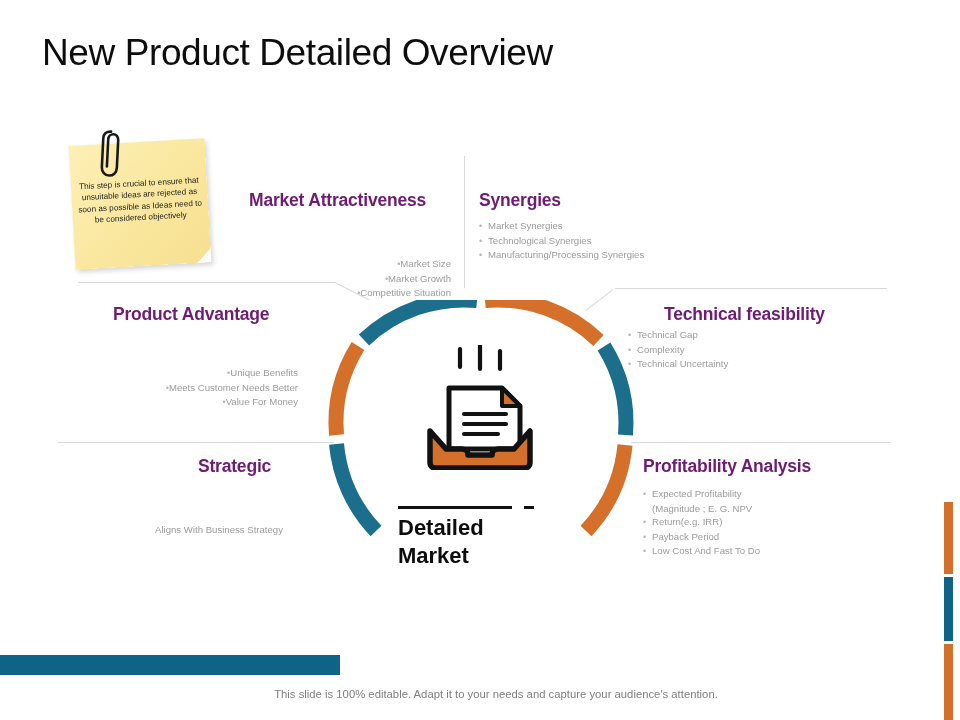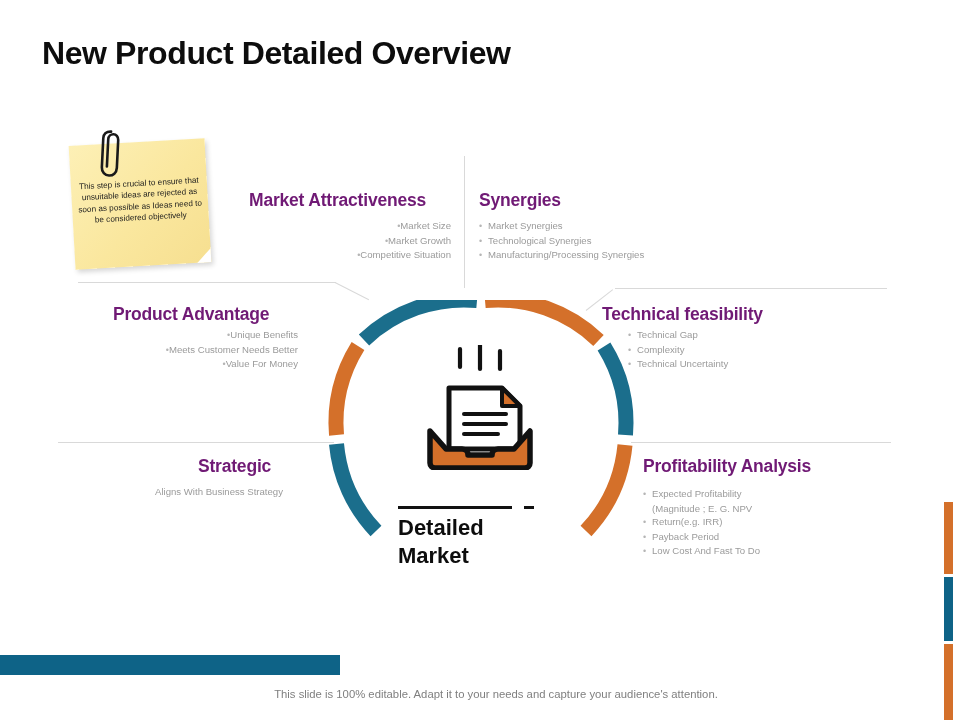--- a/index.html
+++ b/index.html
@@ -17,22 +17,22 @@
     height: 720px;
     background: #ffffff;
     overflow: hidden;
   }
 
   
   .slide-title {
     position: absolute;
     left: 42px;
     top: 33px;
-    font-size: 32px;
-    font-weight: bold;
+    font-size: 37px;
+    font-weight: normal;
     color: #0d0d0d;
     letter-spacing: -0.4px;
     line-height: 40px;
     white-space: nowrap;
   }
 
   
   .sticky-wrap {
     position: absolute;
     left: 72px;
@@ -154,20 +154,21 @@
     list-style: none;
     margin: 0;
     padding: 0;
   }
   .blk-list li {
     position: relative;
     white-space: nowrap;
   }
   .blk-list.right-align {
     text-align: right;
+    margin-top: 38px;
   }
   .blk-list.right-align li {
     padding-right: 0;
   }
   .blk-list.right-align li::after {
     content: "";
   }
   .bullet-l {
     display: inline-block;
     width: 9px;
@@ -283,21 +284,21 @@
     <li><span class="bullet-l">•</span><span>Manufacturing/Processing Synergies</span></li>
   </ul>
 
   <div class="blk-head" style="left:113px; top:304px;">Product Advantage</div>
   <ul class="blk-list right-align" style="left:36px; top:328px; width:262px;">
     <li><span class="bullet-l">•</span><span>Unique Benefits</span></li>
     <li><span class="bullet-l">•</span><span>Meets Customer Needs Better</span></li>
     <li><span class="bullet-l">•</span><span>Value For Money</span></li>
   </ul>
 
-  <div class="blk-head" style="left:602px; top:304px;">Technical feasibility</div>
+  <div class="blk-head" style="left:664px; top:304px;">Technical feasibility</div>
   <ul class="blk-list" style="left:628px; top:328px;">
     <li><span class="bullet-l">•</span><span>Technical Gap</span></li>
     <li><span class="bullet-l">•</span><span>Complexity</span></li>
     <li><span class="bullet-l">•</span><span>Technical Uncertainty</span></li>
   </ul>
 
   <div class="blk-head" style="left:198px; top:456px;">Strategic</div>
   <ul class="blk-list right-align" style="left:36px; top:485px; width:247px;">
     <li><span>Aligns With Business Strategy</span></li>
   </ul>

